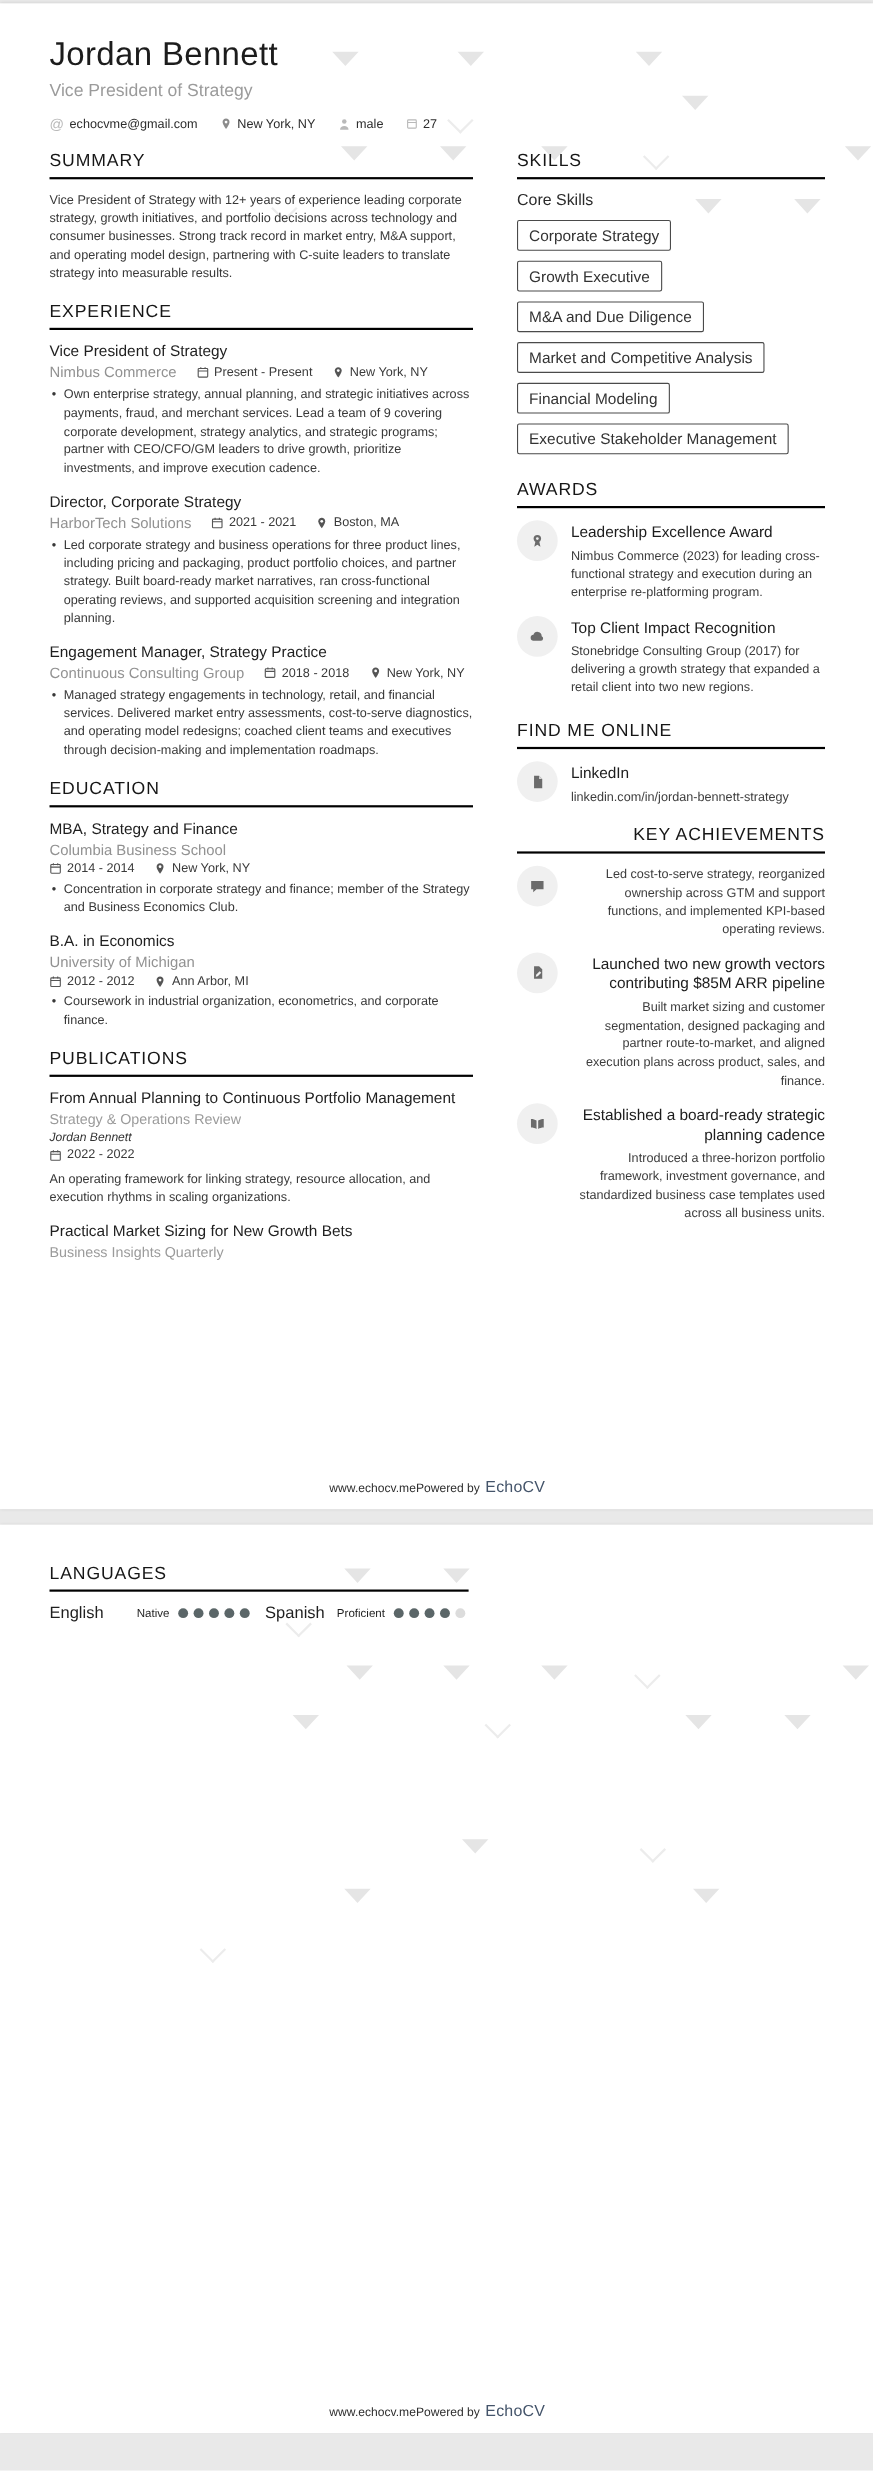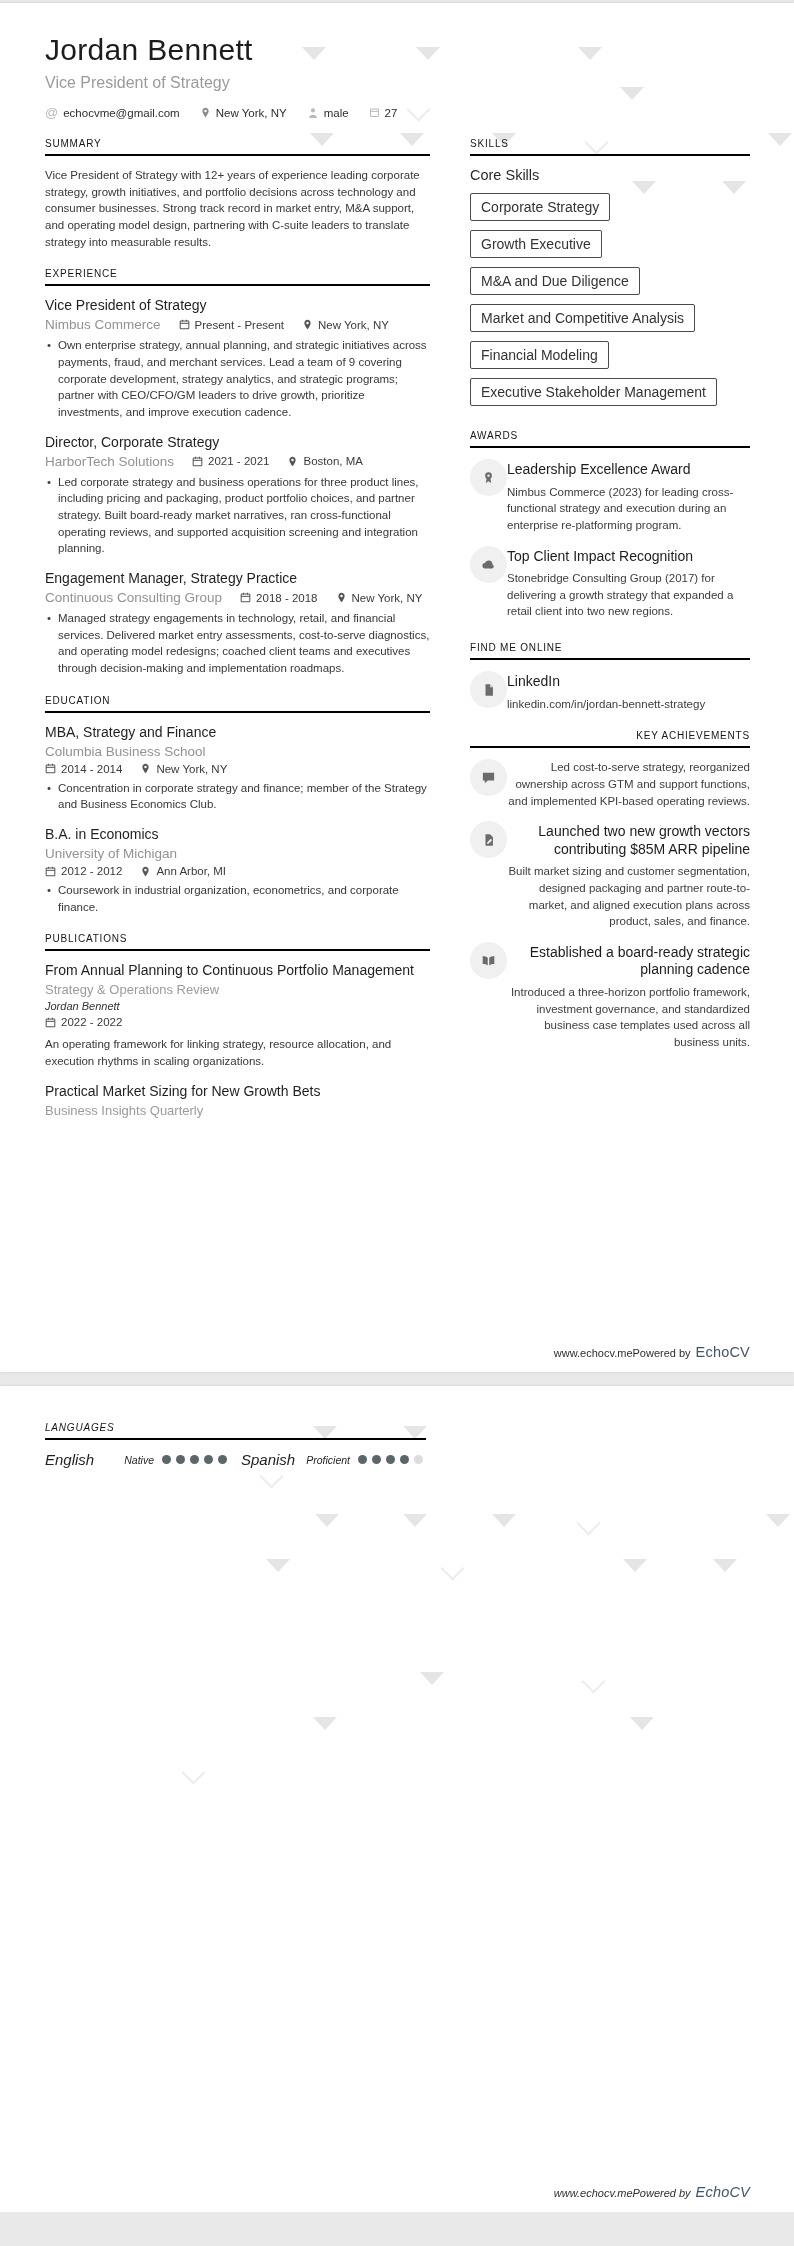--- a/index.html
+++ b/index.html
@@ -7,40 +7,40 @@
   body {
     width:794px; margin:0 auto; padding-top:3px;
     font-family:"Liberation Sans", sans-serif;
     -webkit-font-smoothing:antialiased;
   }
   .page {
     position:relative; width:794px; background:#ffffff; overflow:hidden;
     box-shadow:0 0 3px rgba(0,0,0,.12);
   }
   #page1 { height:1369px; }
-  #page2 { height:826px; margin-top:14px;font-style:italic; }
+  #page2 { height:826px; margin-top:14px; }
 
   
   .header { padding:30px 45px 0 45px; position:relative; z-index:2; }
   .person-name { font-size:30px; font-weight:400; color:#1c1c1c; letter-spacing:.3px; }
   .person-title { font-size:16px; color:#9b9b9b; margin-top:7px; }
   .contact-row { display:flex; align-items:center; gap:20px; margin-top:13px; font-size:11.5px; color:#2d2d2d; }
   .contact-item { display:flex; align-items:center; gap:5px; }
   .contact-item .cicon { color:#b9b9b9; display:inline-flex; align-items:center; }
   .contact-item .cicon.dark { color:#8c8c8c; }
   .at-glyph { font-size:13px; color:#c4c4c4; }
 
   
   .columns { display:flex; padding:18px 44px 0 45px; gap:40px; position:relative; z-index:2; }
   .col-left { width:385px; flex:0 0 385px; }
   .col-right { width:280px; flex:0 0 280px; }
 
   section { margin-bottom:18px; }
   .section-heading {
-    font-size:10px; font-weight:400; letter-spacing:.8px; color:#161616;
+    font-size:16px; font-weight:400; letter-spacing:.8px; color:#161616;
     border-bottom:2.5px solid #000; padding-bottom:5px; margin-bottom:11px;
   }
 
   .summary-text, .bullet-list li, .pub-desc { font-size:11.5px; color:#383838; line-height:1.45; }
 
   .entry { margin-bottom:13px; }
   .entry-title { font-size:14px; font-weight:400; color:#1f1f1f; margin-bottom:4px; }
   .entry-meta { display:flex; align-items:center; flex-wrap:wrap; gap:4px 18px; margin-bottom:5px; }
   .entry-company { font-size:13.5px; color:#929292; }
   .meta-item { display:flex; align-items:center; gap:5px; font-size:11.5px; color:#3a3a3a; }
@@ -54,21 +54,21 @@
   .pub-desc { margin-top:8px; }
 
   
   .skills-group-title { font-size:14.5px; color:#2b2b2b; margin:2px 0 10px 0; }
   .chips { display:flex; flex-wrap:wrap; gap:9px 10px; }
   .chip {
     border:1px solid #4a4a4a; border-radius:2px; background:#fff;
     font-size:14px; color:#333; padding:6px 10px; line-height:1;
   }
 
-  .info-row { display:flex; margin-bottom:12px; }
+  .info-row { display:flex; gap:12px; margin-bottom:12px; }
   .icon-circle {
     flex:0 0 37px; width:37px; height:37px; border-radius:50%;
     background:#f0f0f0; color:#6b6b6b;
     display:flex; align-items:center; justify-content:center;
   }
   .info-body { flex:1; }
   .info-title { font-size:14px; color:#1c1c1c; line-height:1.25; margin:2px 0 5px 0; }
   .info-desc { font-size:11.5px; color:#3d3d3d; line-height:1.45; }
 
   
@@ -78,21 +78,21 @@
   .lang-item { display:flex; align-items:center; width:196px; }
   .lang-name { font-size:15px; color:#1f1f1f; flex:1; }
   .lang-level { font-size:10.5px; color:#1f1f1f; margin-right:8px; }
   .dots { display:flex; gap:5px; margin-right:14px; }
   .dot { width:9px; height:9px; border-radius:50%; background:#dcdcdc; }
   .dot.filled { background:#5b6668; }
 
   
   .page-footer {
     position:absolute; left:45px; right:44px; bottom:12px;
-    display:flex; justify-content:flex-end; align-items:baseline;
+    display:flex; justify-content:center; align-items:baseline;
     font-size:11px; color:#2e2e2e; z-index:2;
   }
   .powered { display:flex; align-items:baseline; gap:5px; }
   .brand { font-size:14.5px; color:#44546a; letter-spacing:.2px; }
 
   
   .wm-tri {
     position:absolute; width:0; height:0; z-index:1;
     border-left:12px solid transparent; border-right:12px solid transparent;
     border-top:13px solid #e5e5e5;

